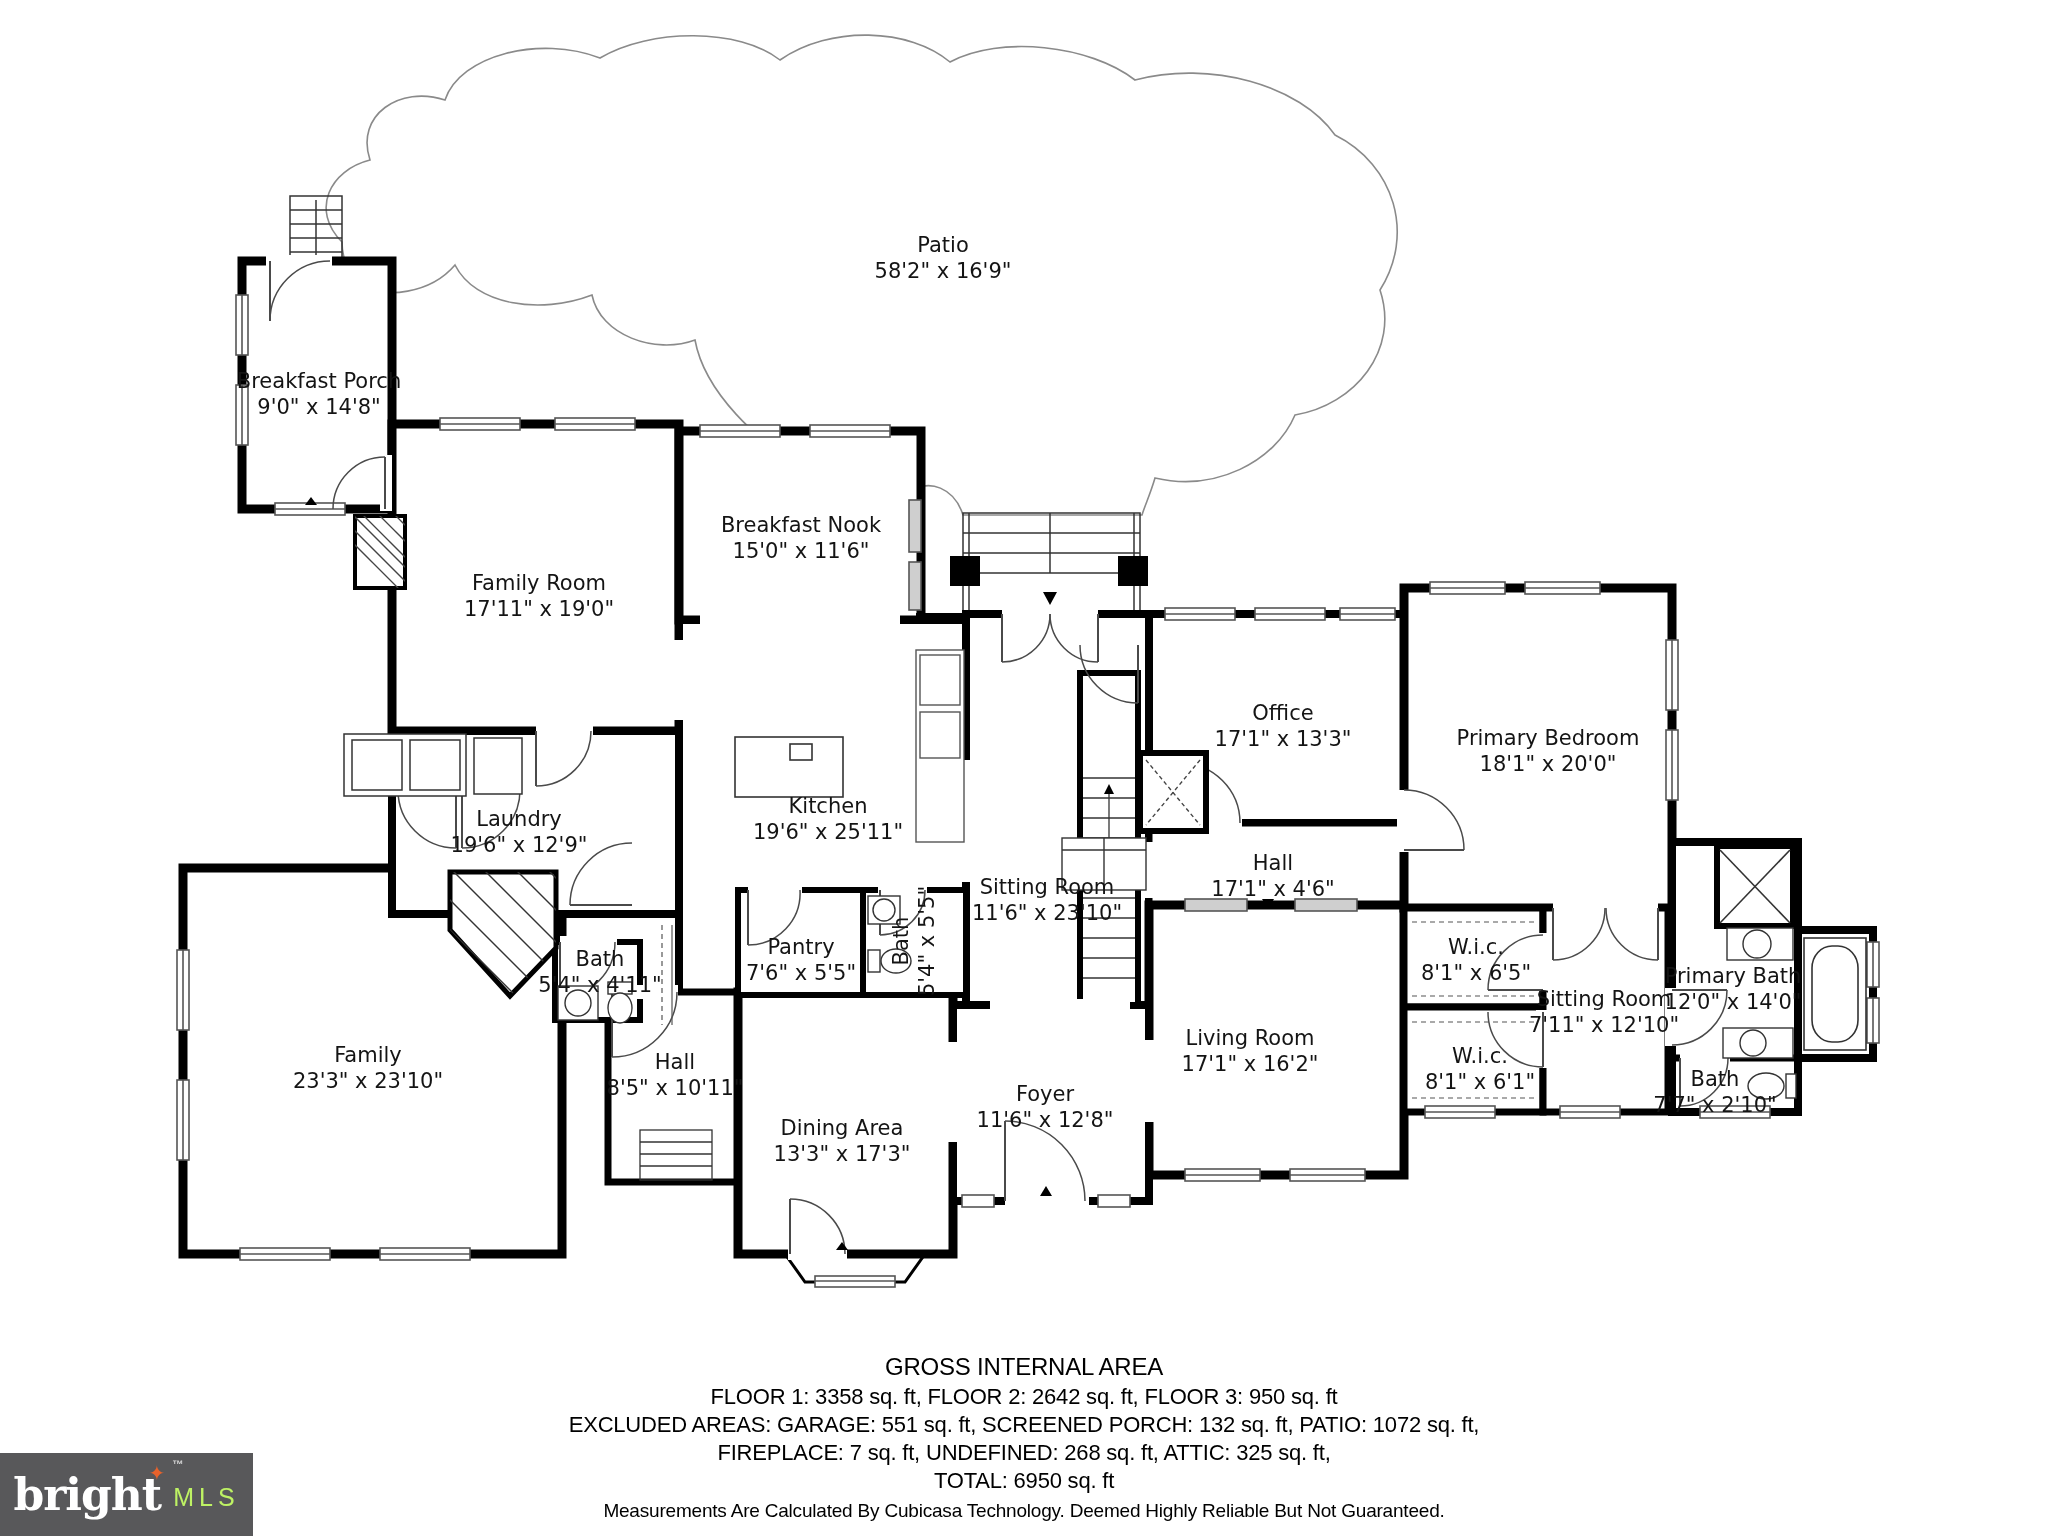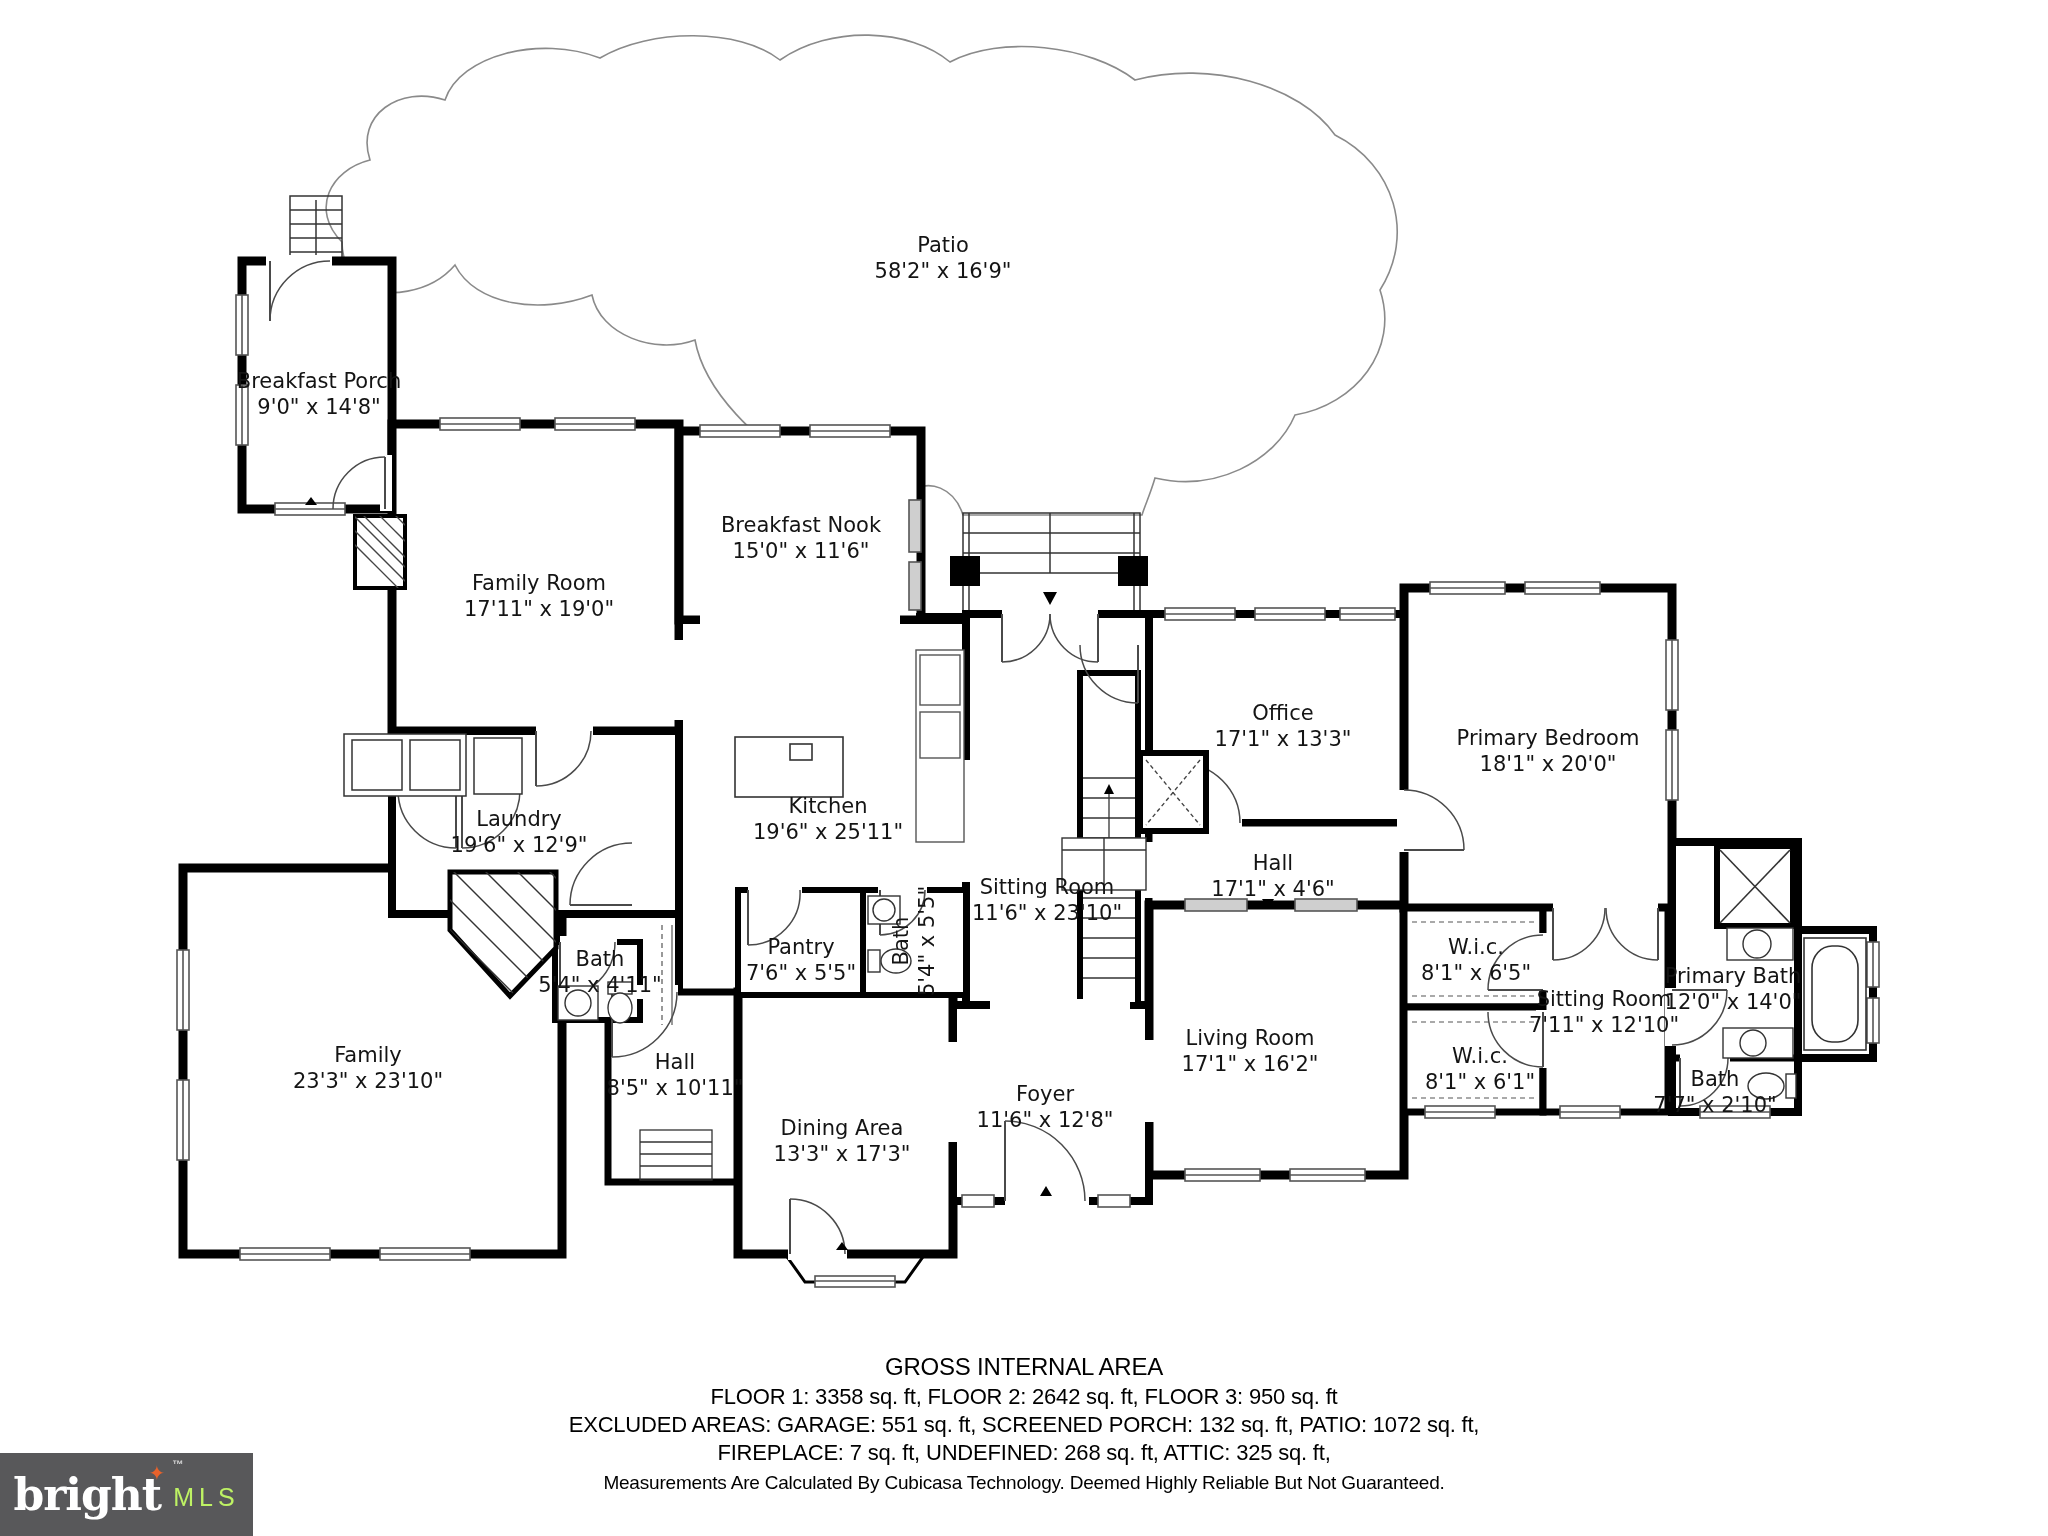--- a/index.html
+++ b/index.html
@@ -574,20 +574,21 @@
 <div class="room-label" style="left:842px;top:1115px">
       <div>Dining Area</div>
       <div class="dims">13'3" x 17'3"</div>
     </div>
 
 <div id="footer">
   <div class="f-line f-title">GROSS INTERNAL AREA</div>
   <div class="f-line">FLOOR 1: 3358 sq. ft, FLOOR 2: 2642 sq. ft, FLOOR 3: 950 sq. ft</div>
   <div class="f-line">EXCLUDED AREAS: GARAGE: 551 sq. ft, SCREENED PORCH: 132 sq. ft, PATIO: 1072 sq. ft,</div>
   <div class="f-line">FIREPLACE: 7 sq. ft, UNDEFINED: 268 sq. ft, ATTIC: 325 sq. ft,</div>
+  <div class="f-line">TOTAL: 6950 sq. ft</div>
   <div class="f-line f-disclaimer">Measurements Are Calculated By Cubicasa Technology. Deemed Highly Reliable But Not Guaranteed.</div>
 </div>
 
 <div id="logo">
   <span class="logo-brand"><span>bright</span><span class="logo-star">✦</span><span class="logo-tm">™</span></span>
   <span class="logo-mls">MLS</span>
 </div>
 
 </div>
 

